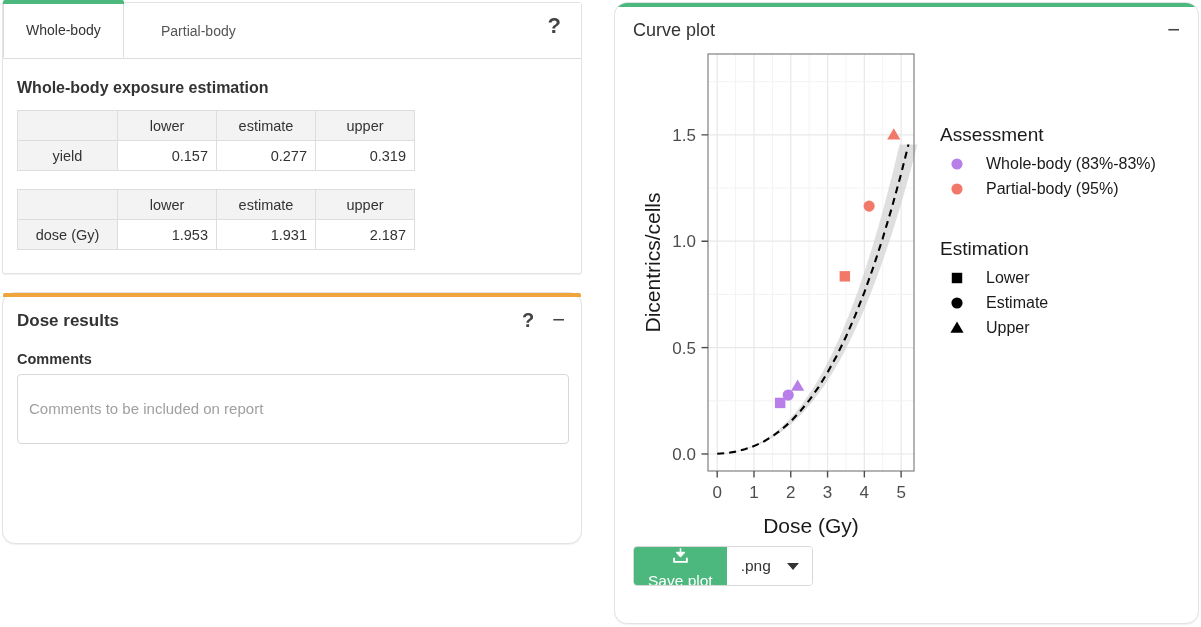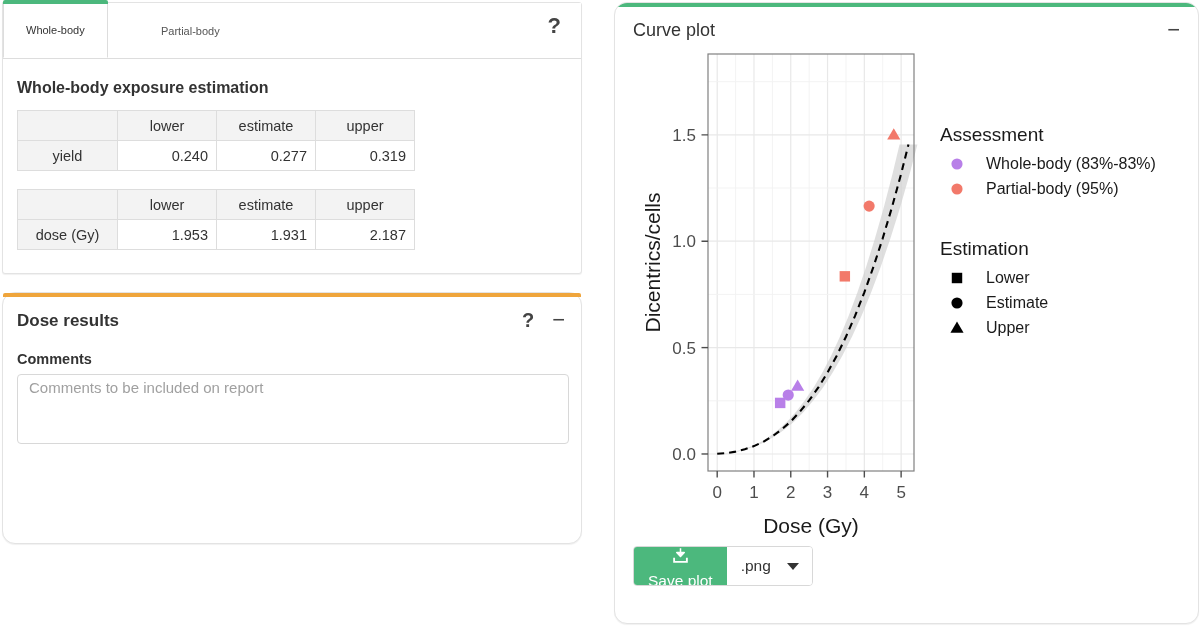--- a/index.html
+++ b/index.html
@@ -43,21 +43,21 @@
     height: 55px;
     border-bottom: 1px solid #dddddd;
     background: #ffffff;
   }
   .tab {
     position: absolute;
     top: 0;
     height: 55px;
     line-height: 55px;
     padding: 0 22px;
-    font-size: 11px;
+    font-size: 14px;
     color: #555555;
     box-sizing: border-box;
     cursor: pointer;
     white-space: nowrap;
   }
   .tab.active {
     left: 0;
     background: #ffffff;
     border: 1px solid #dddddd;
     border-top: none;
@@ -159,21 +159,21 @@
     color: #333333;
     margin: 20px 0 7px 14px;
   }
   .comments-box {
     margin: 0 14px;
     width: 552px;
     height: 70px;
     border: 1px solid #d8d8d8;
     border-radius: 4px;
     box-sizing: border-box;
-    padding: 4px 11px;
+    padding: 25px 11px;
     font-family: "Liberation Sans", sans-serif;
     font-size: 15px;
     color: #333333;
     resize: none;
     outline: none;
     background: #ffffff;
   }
   .comments-box::placeholder { color: #a0a0a0; }
 
   
@@ -266,21 +266,21 @@
           <tr>
             <th class="corner col-head"></th>
             <th class="col-val">lower</th>
             <th class="col-val">estimate</th>
             <th class="col-val">upper</th>
           </tr>
         </thead>
         <tbody>
           <tr>
             <td class="rowhead">yield</td>
-            <td class="num">0.240</td>
+            <td class="num">0.157</td>
             <td class="num">0.277</td>
             <td class="num">0.319</td>
           </tr>
         </tbody>
       </table>
 
       <table class="res">
         <thead>
           <tr>
             <th class="corner col-head"></th>

